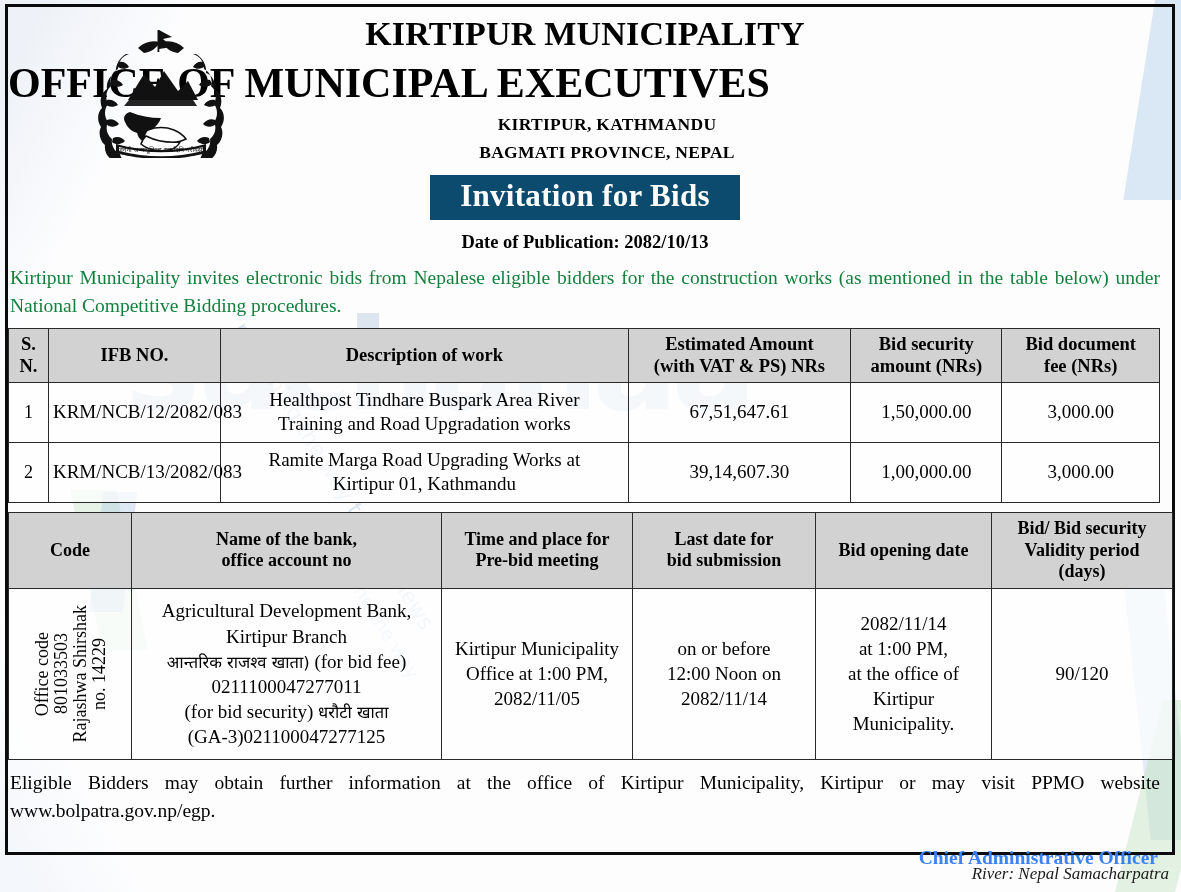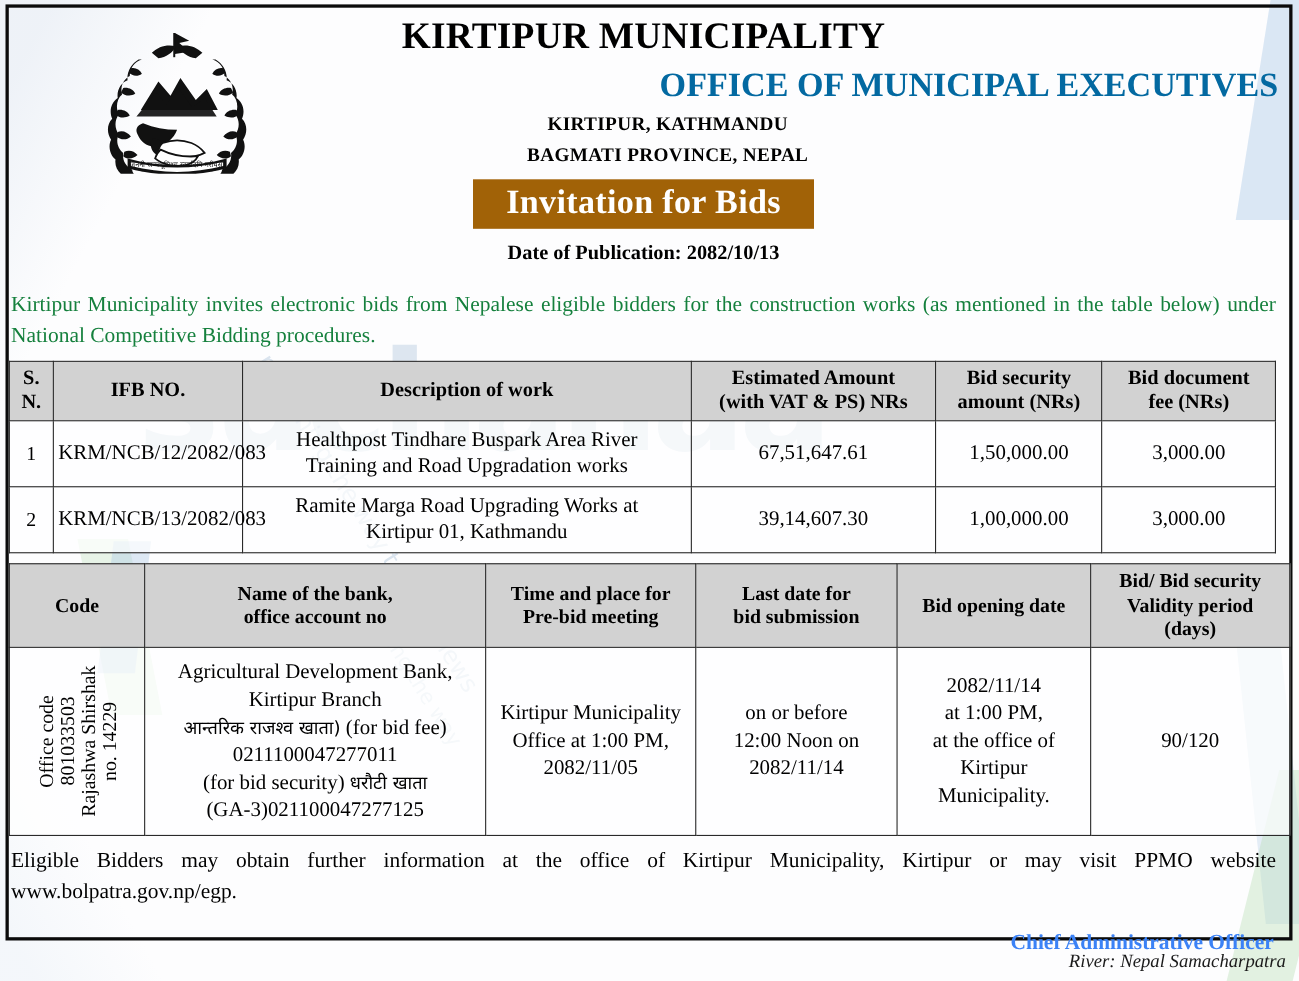--- a/index.html
+++ b/index.html
@@ -108,44 +108,44 @@
     text-align: center;
     font-family: "Liberation Serif", serif;
     font-weight: bold;
     font-size: 34px;
     letter-spacing: .2px;
     margin: 12px 0 0 0;
     line-height: 1.05;
     color: #000;
   }
   .org-sub {
-    text-align: right;
-    font-family: "Liberation Serif", serif;
-    font-weight: bold;
-    font-size: 31px;
+    text-align: left;
+    font-family: "Liberation Serif", serif;
+    font-weight: bold;
+    font-size: 42px;
     margin: 9px 0 0 0;
     line-height: 1.05;
-    color: #0369a1;
+    color: #000000;
   }
   .org-line3, .org-line4 {
     text-align: center;
     font-family: "Liberation Serif", serif;
     font-weight: bold;
     font-size: 17.5px;
     margin: 9px 0 0 0;
     letter-spacing: .3px;
     color: #000;
     padding-left: 44px;
   }
   .org-line4 { margin-top: 7px; }
 
   .banner-wrap { text-align: center; margin-top: 12px; }
   .banner {
     display: inline-block;
-    background: #a16207;
+    background: #0c4a6e;
     color: #fff;
     font-family: "Liberation Serif", serif;
     font-weight: bold;
     font-size: 31px;
     padding: 4px 30px 7px 30px;
     letter-spacing: .3px;
     line-height: 1.1;
   }
   .pubdate {
     text-align: center;

